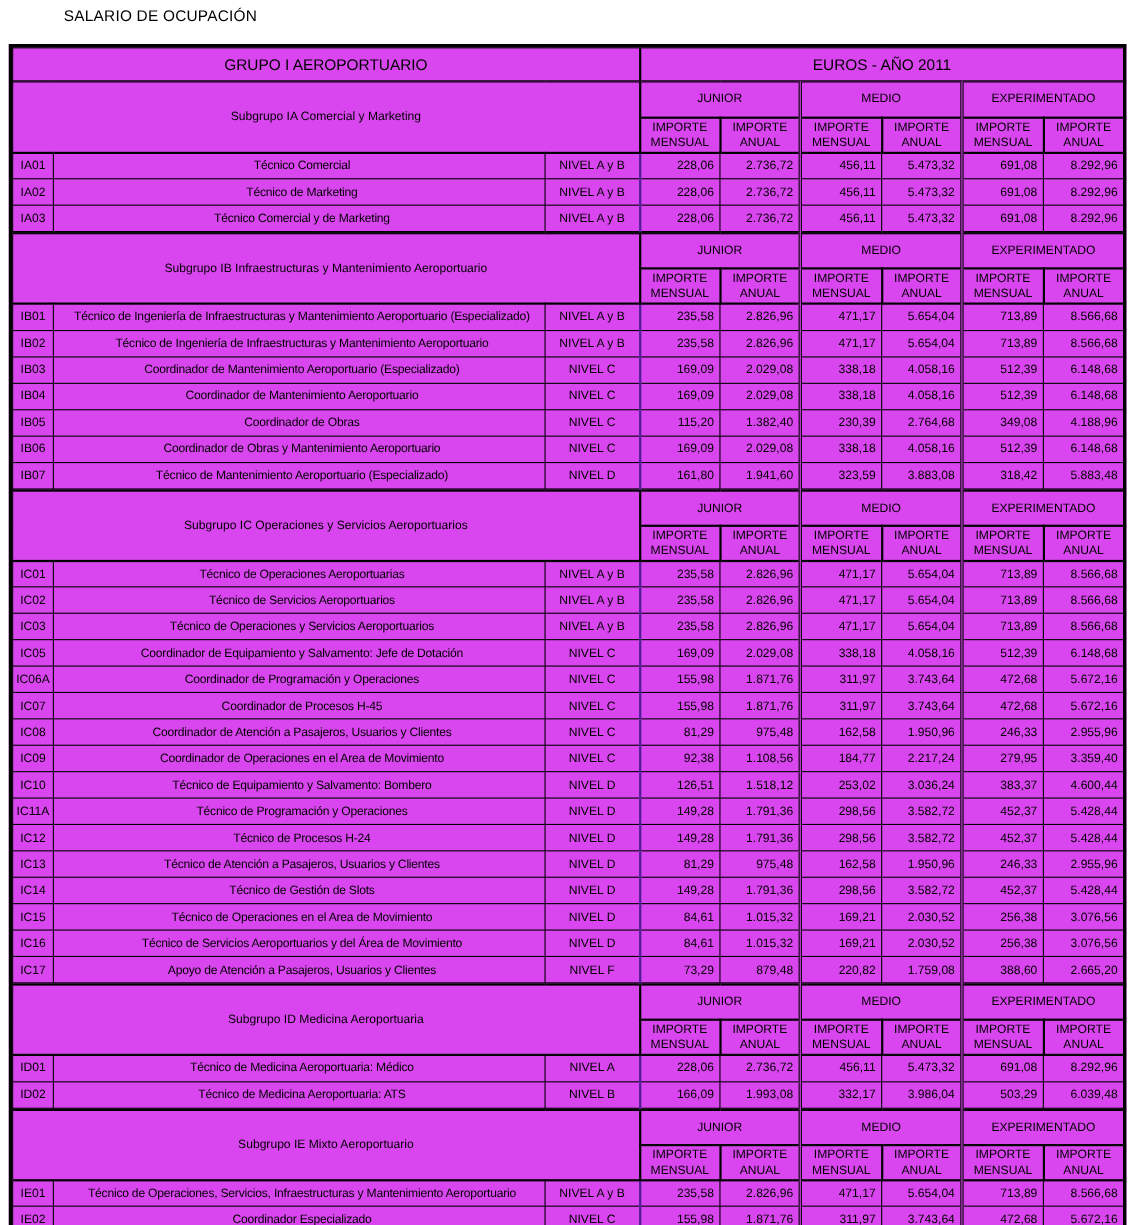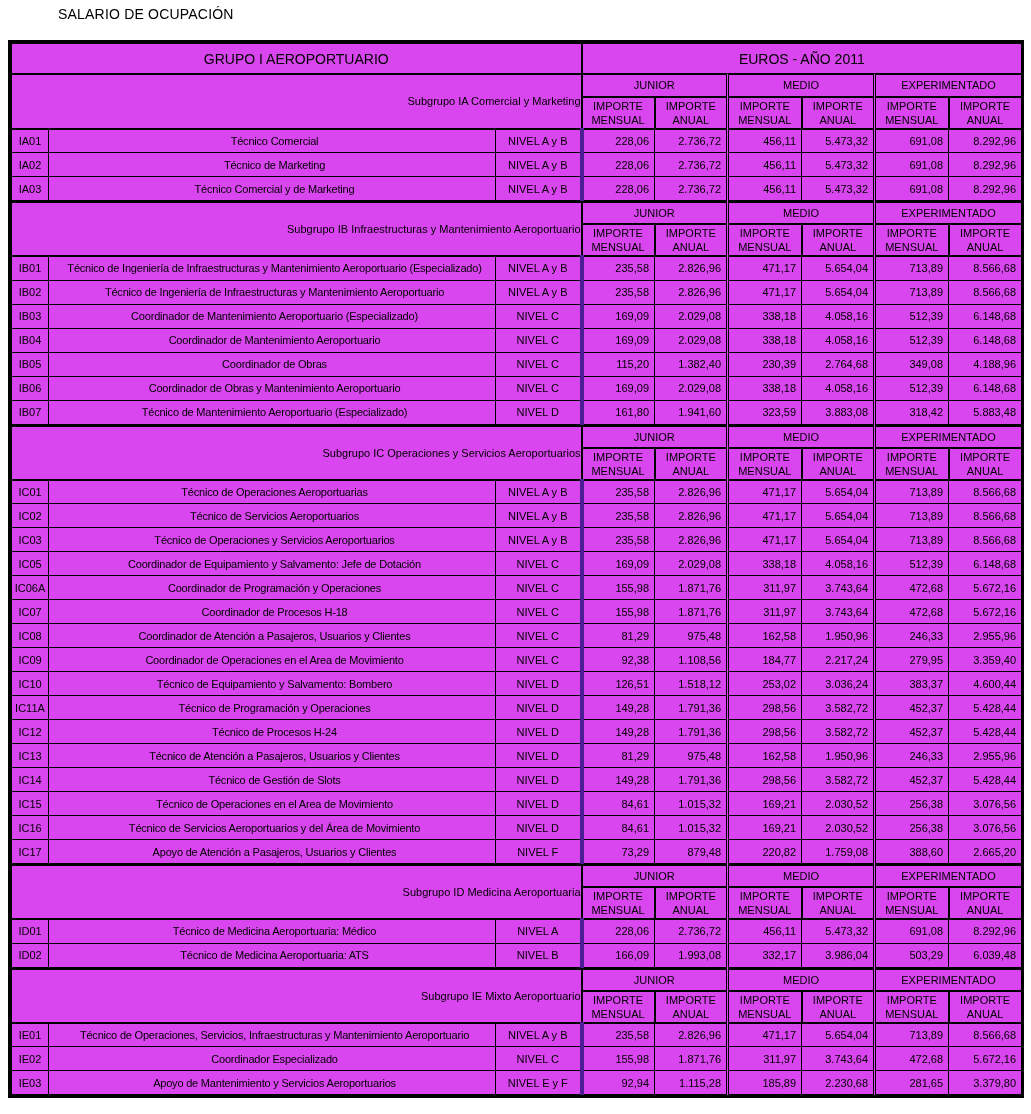--- a/index.html
+++ b/index.html
@@ -39,43 +39,43 @@
     font-size: 14px;
     text-align: center;
   }
   .divider-right { border-right: 2px solid #000; }
   
   .section-table { border-top: 2px solid #000; }
   #sections > table:first-child { border-top-width: 1px; }
   .subgroup-cell {
     border-right: 2px solid #000;
     border-bottom: 2px solid #000;
-    text-align: right;
+    text-align: center;
     font-size: 11px;
   }
   .level-cell {
-    height: 22px;
+    height: 32px;
     text-align: center;
     font-size: 11px;
   }
   .amount-cell {
     height: 32px;
     border: 2px solid #000;
     text-align: center;
     white-space: normal;
     line-height: 14px;
     font-size: 11px;
     padding: 1px 2px;
   }
   .grp-sep { border-left: 3px double #000 !important; }
   
   .data-row td { height: 24px; }
   .code-cell { text-align: center; }
   .desc-cell { text-align: center; padding-left: 5px; letter-spacing: -0.2px; }
-  .nivel-cell { text-align: center; border-right: 4px solid #4c1d95; }
+  .nivel-cell { text-align: center; border-right: 2px solid #4c1d95; }
   .val-cell { text-align: right; padding-right: 5px; }
 </style>
 </head>
 <body>
 
 <div class="page">
   <div class="title">SALARIO DE OCUPACIÓN</div>
 
   <div class="table-wrap">
     <table class="grupo-table">
@@ -343,21 +343,21 @@
               <td class="nivel-cell">NIVEL C</td>
               <td class="val-cell">155,98</td>
               <td class="val-cell">1.871,76</td>
               <td class="val-cell grp-sep">311,97</td>
               <td class="val-cell">3.743,64</td>
               <td class="val-cell grp-sep">472,68</td>
               <td class="val-cell">5.672,16</td>
             </tr>
             <tr class="data-row">
               <td class="code-cell">IC07</td>
-              <td class="desc-cell">Coordinador de Procesos H-18</td>
+              <td class="desc-cell">Coordinador de Procesos H-45</td>
               <td class="nivel-cell">NIVEL C</td>
               <td class="val-cell">155,98</td>
               <td class="val-cell">1.871,76</td>
               <td class="val-cell grp-sep">311,97</td>
               <td class="val-cell">3.743,64</td>
               <td class="val-cell grp-sep">472,68</td>
               <td class="val-cell">5.672,16</td>
             </tr>
             <tr class="data-row">
               <td class="code-cell">IC08</td>

